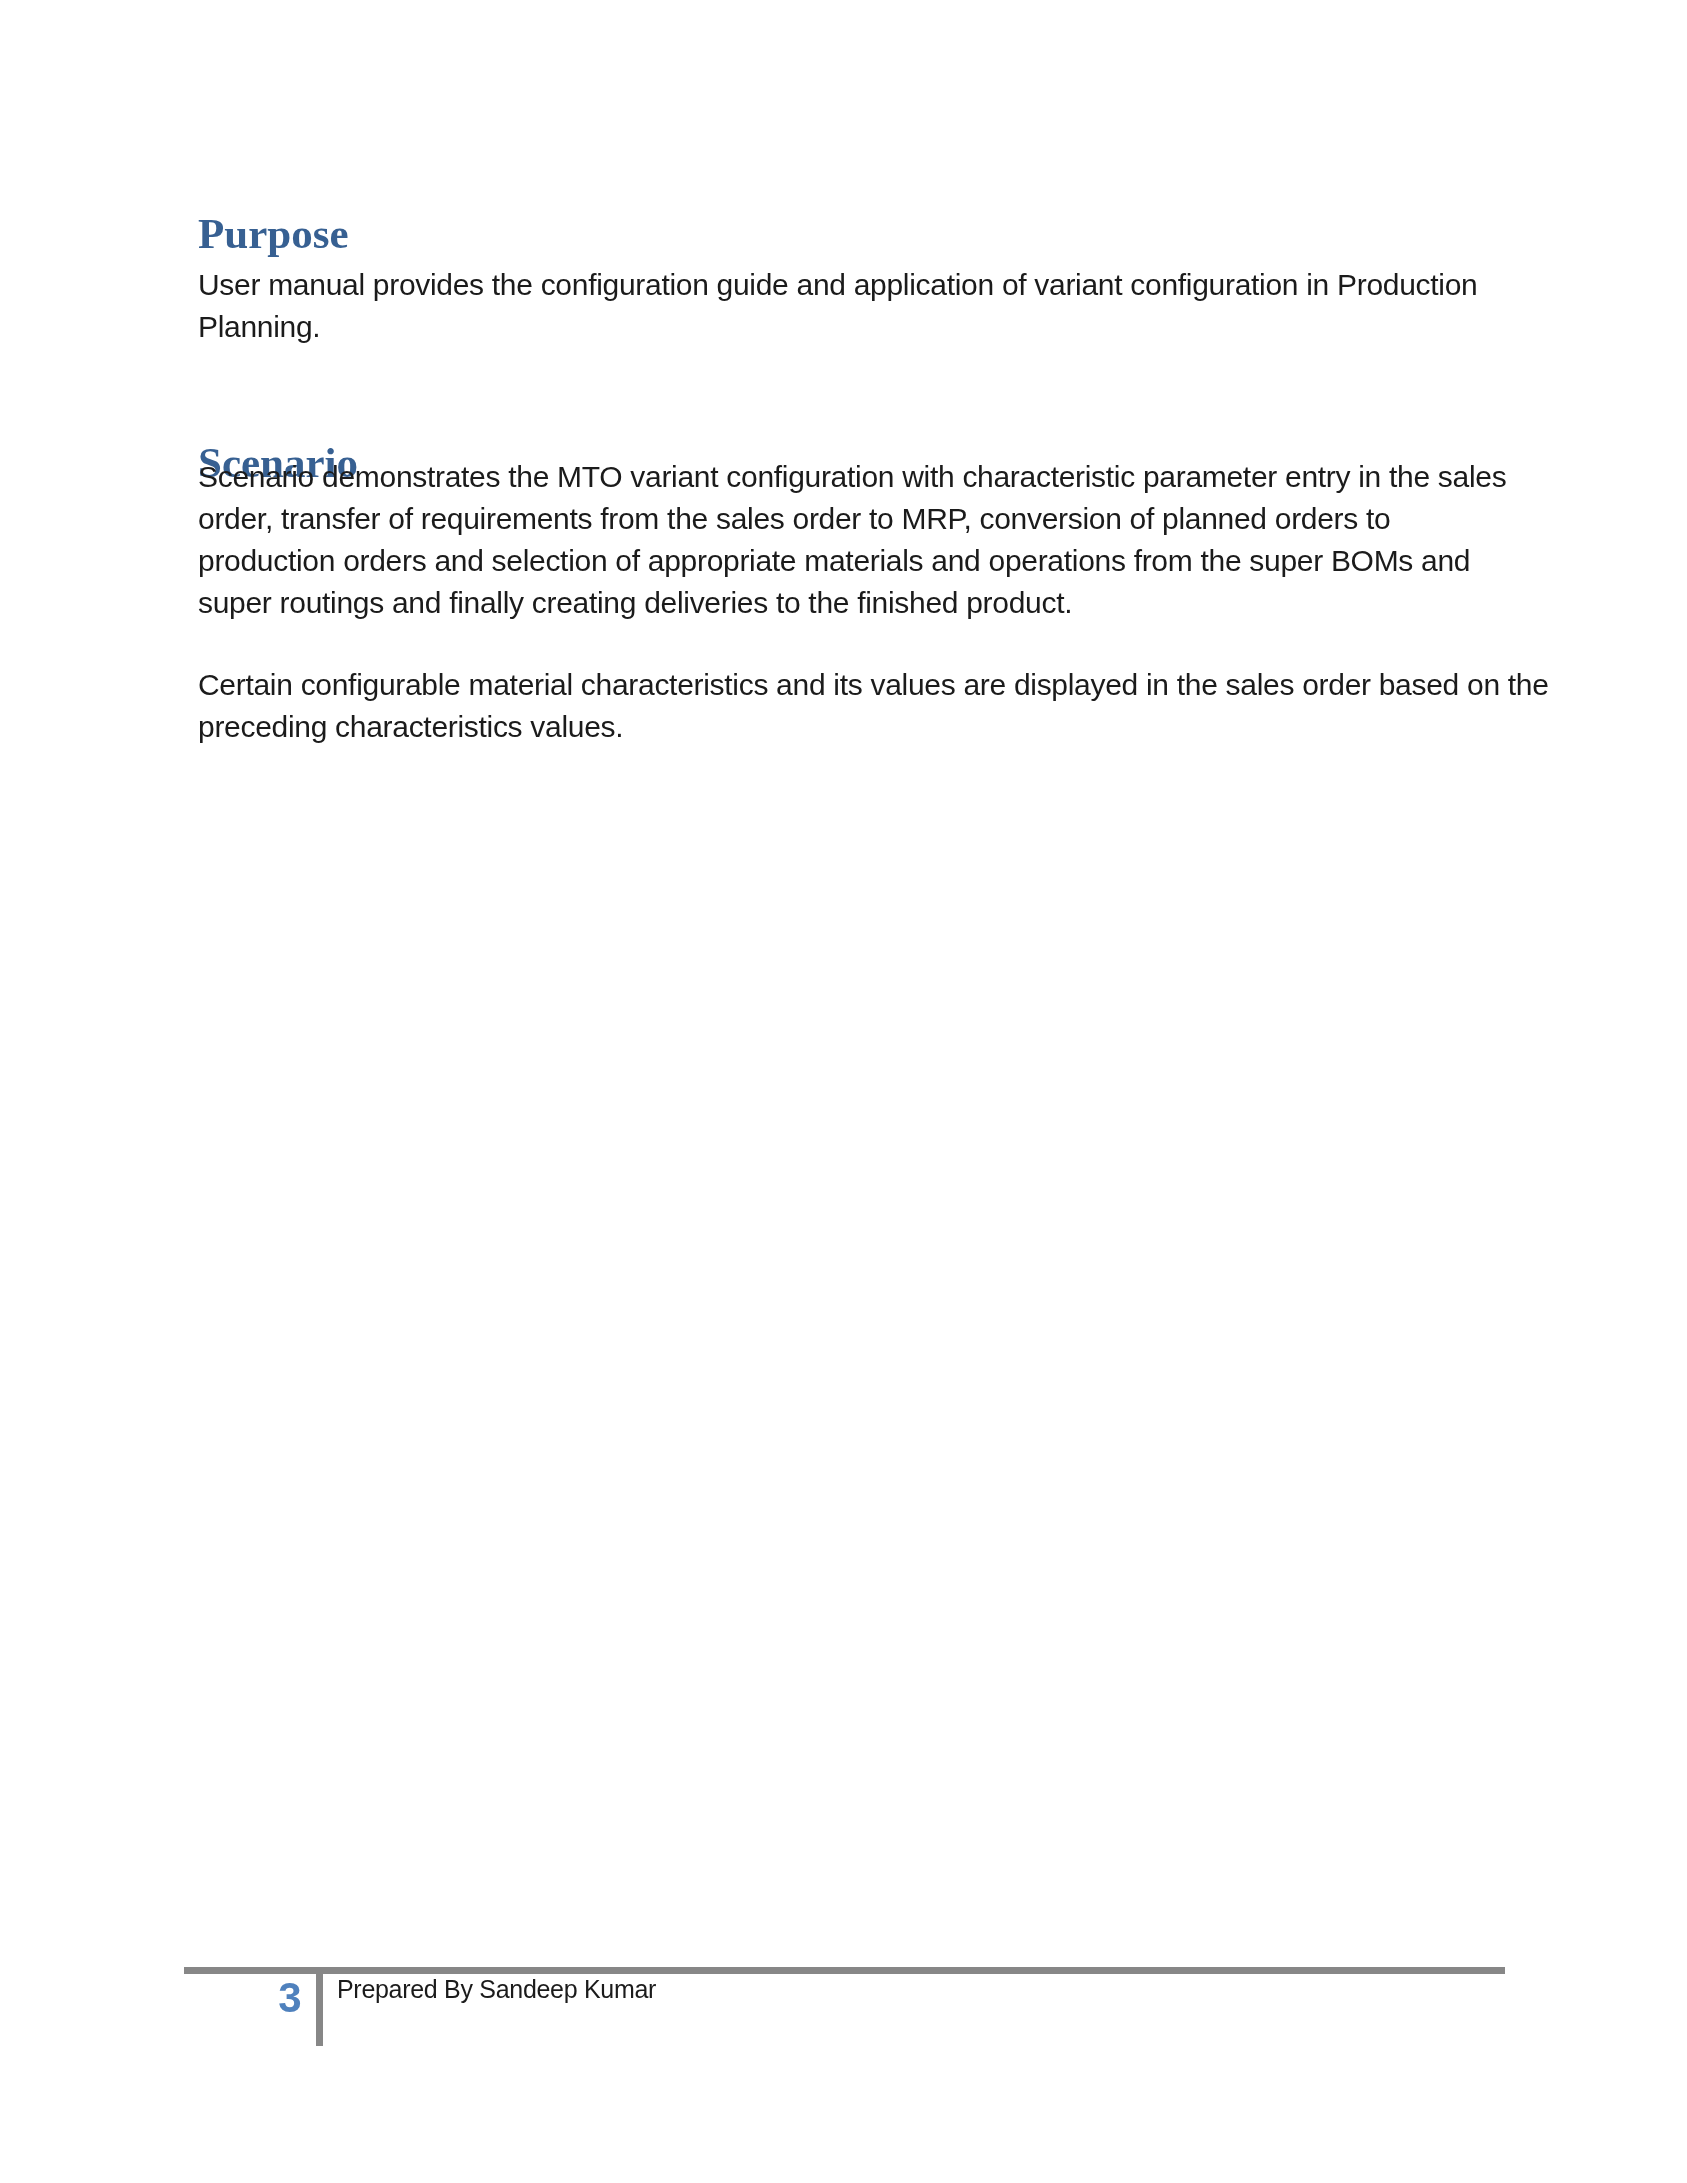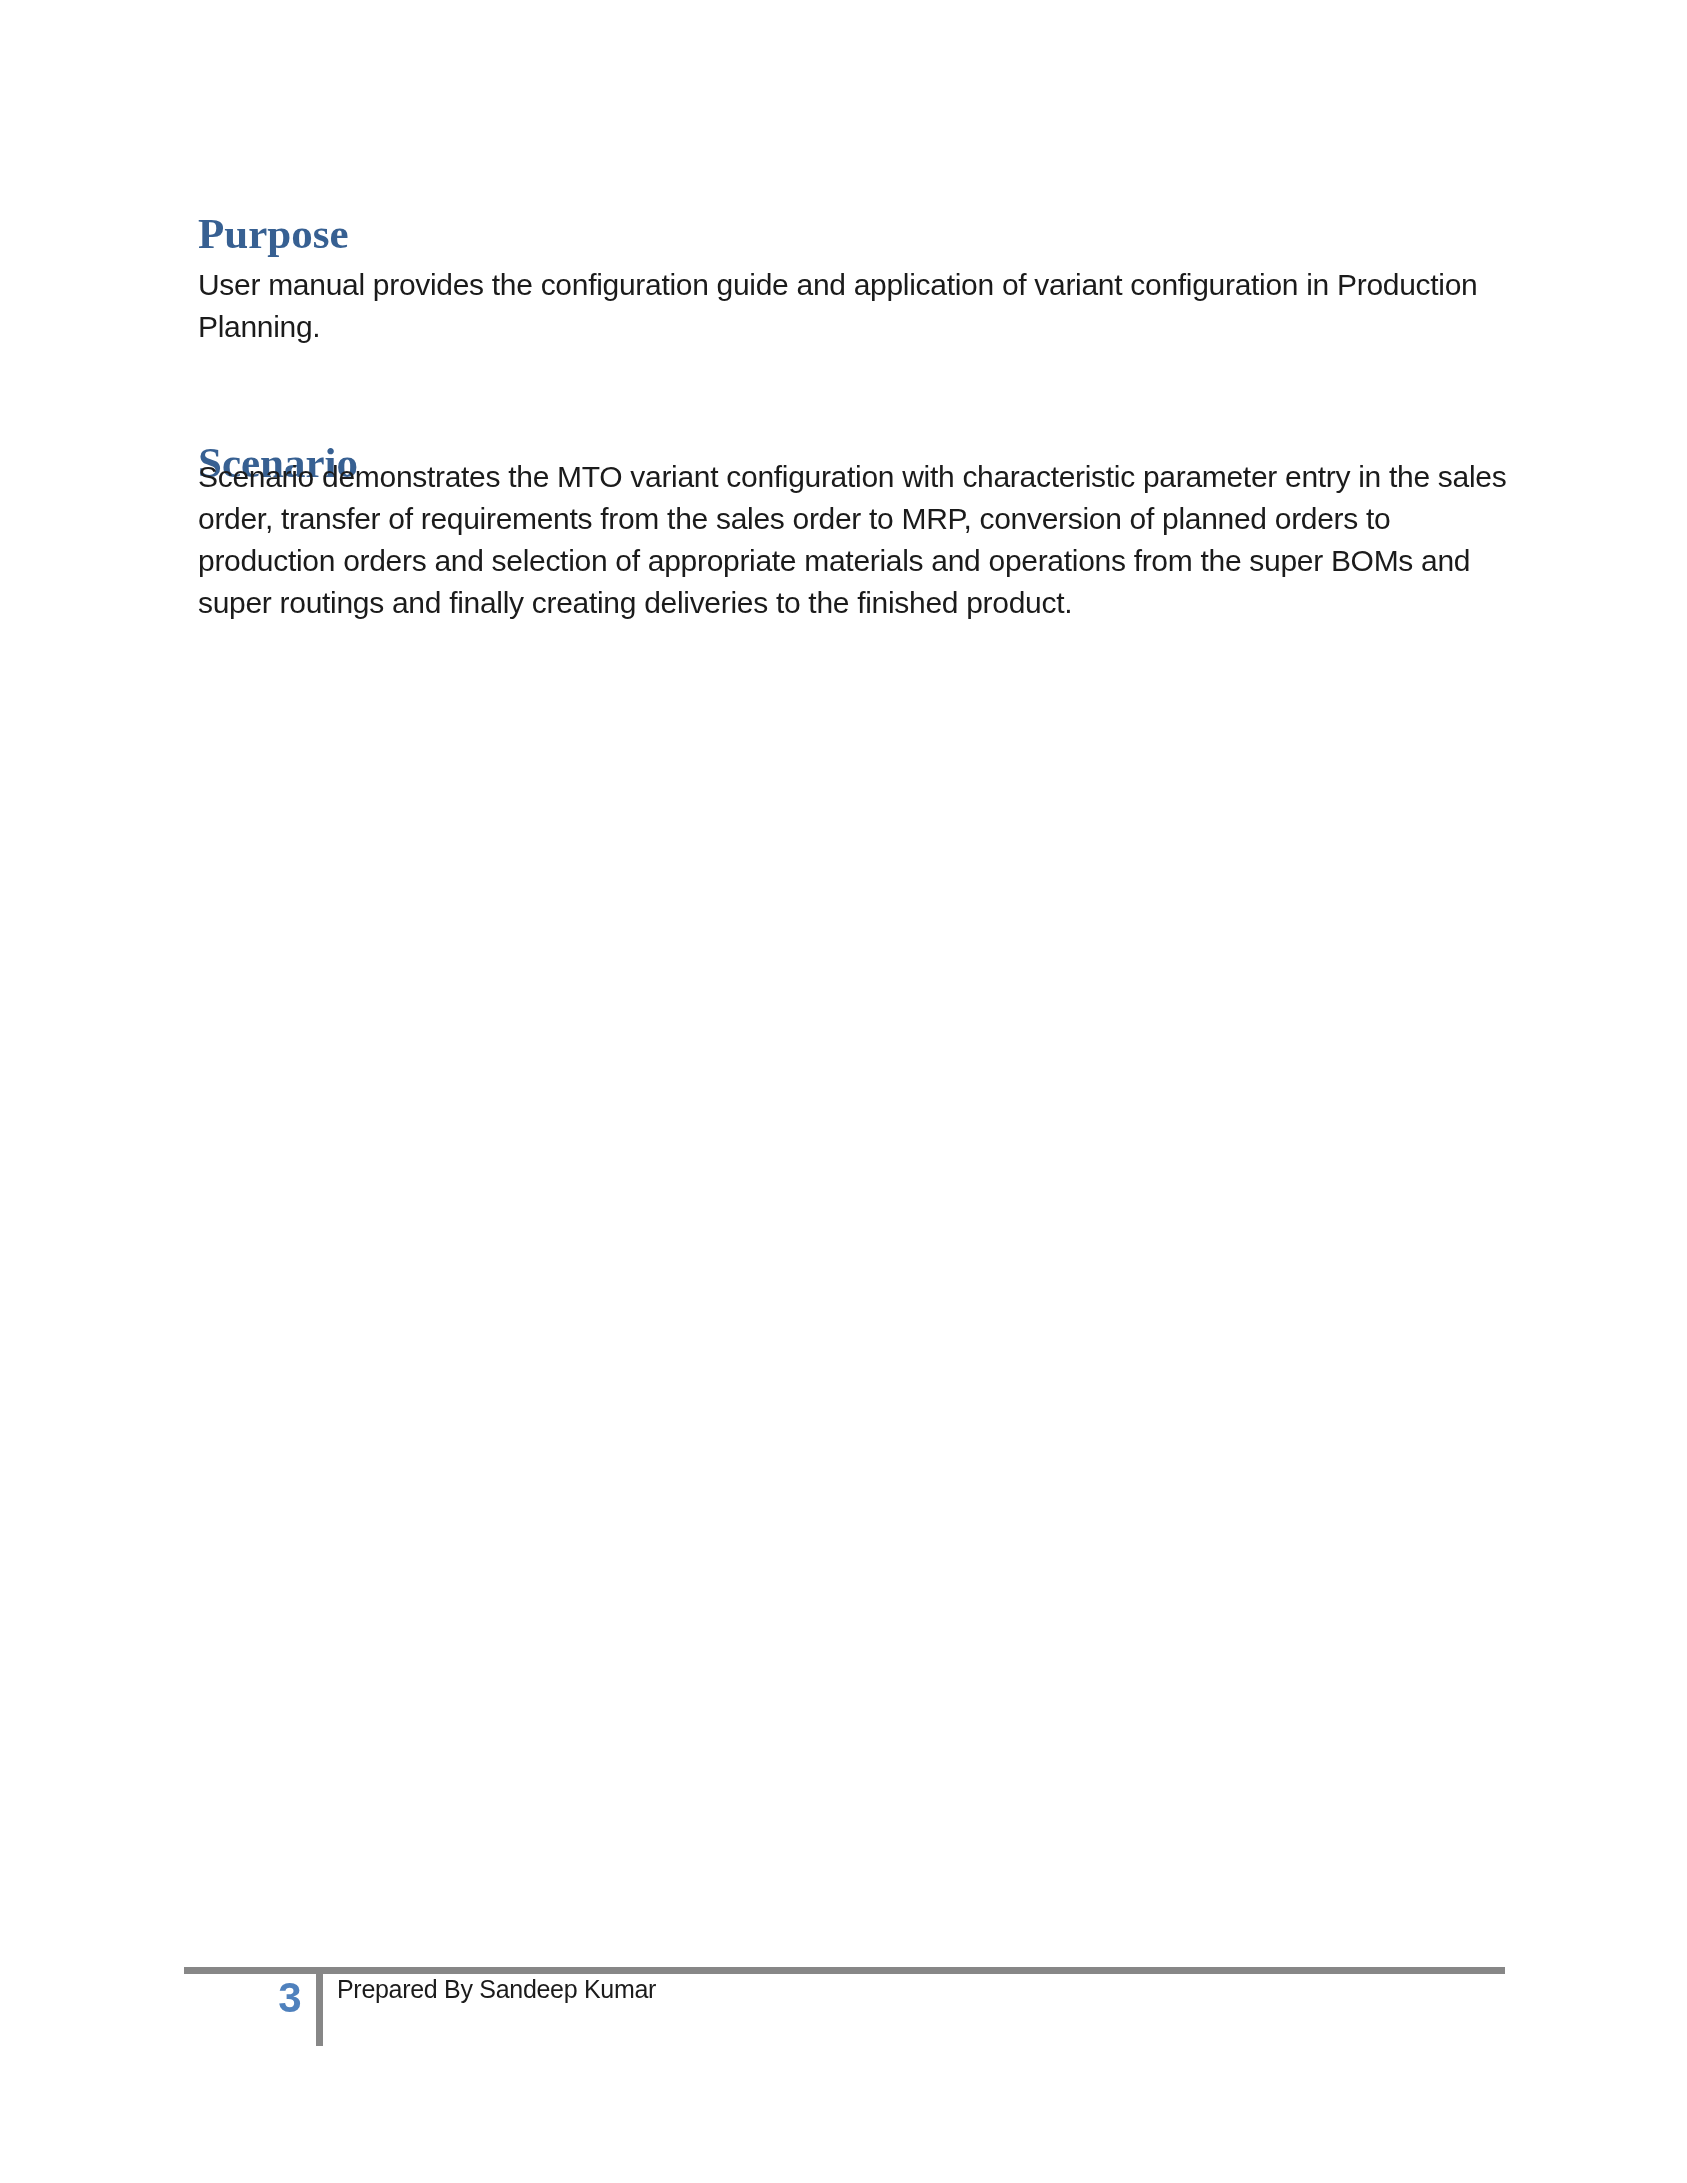--- a/index.html
+++ b/index.html
@@ -102,20 +102,22 @@
 
   <div class="doc-heading" id="heading-purpose">Purpose</div>
   <div class="doc-para" id="para-purpose">User manual provides the configuration guide and application of variant configuration in Production
 Planning.</div>
 
   <div class="doc-heading" id="heading-scenario">Scenario</div>
   <div class="doc-para" id="para-scenario-1">Scenario demonstrates the MTO variant configuration with characteristic parameter entry in the sales
 order, transfer of requirements from the sales order to MRP, conversion of planned orders to
 production orders and selection of appropriate materials and operations from the super BOMs and
 super routings and finally creating deliveries to the finished product.</div>
+  <div class="doc-para" id="para-scenario-2">Certain configurable material characteristics and its values are displayed in the sales order based on the
+preceding characteristics values.</div>
 
   <div class="footer-bar"></div>
   <div class="footer-vline"></div>
   <div class="footer-page-number">3</div>
   <div class="footer-prepared">Prepared By Sandeep Kumar</div>
 
 </div>
 
 
 </body></html>

